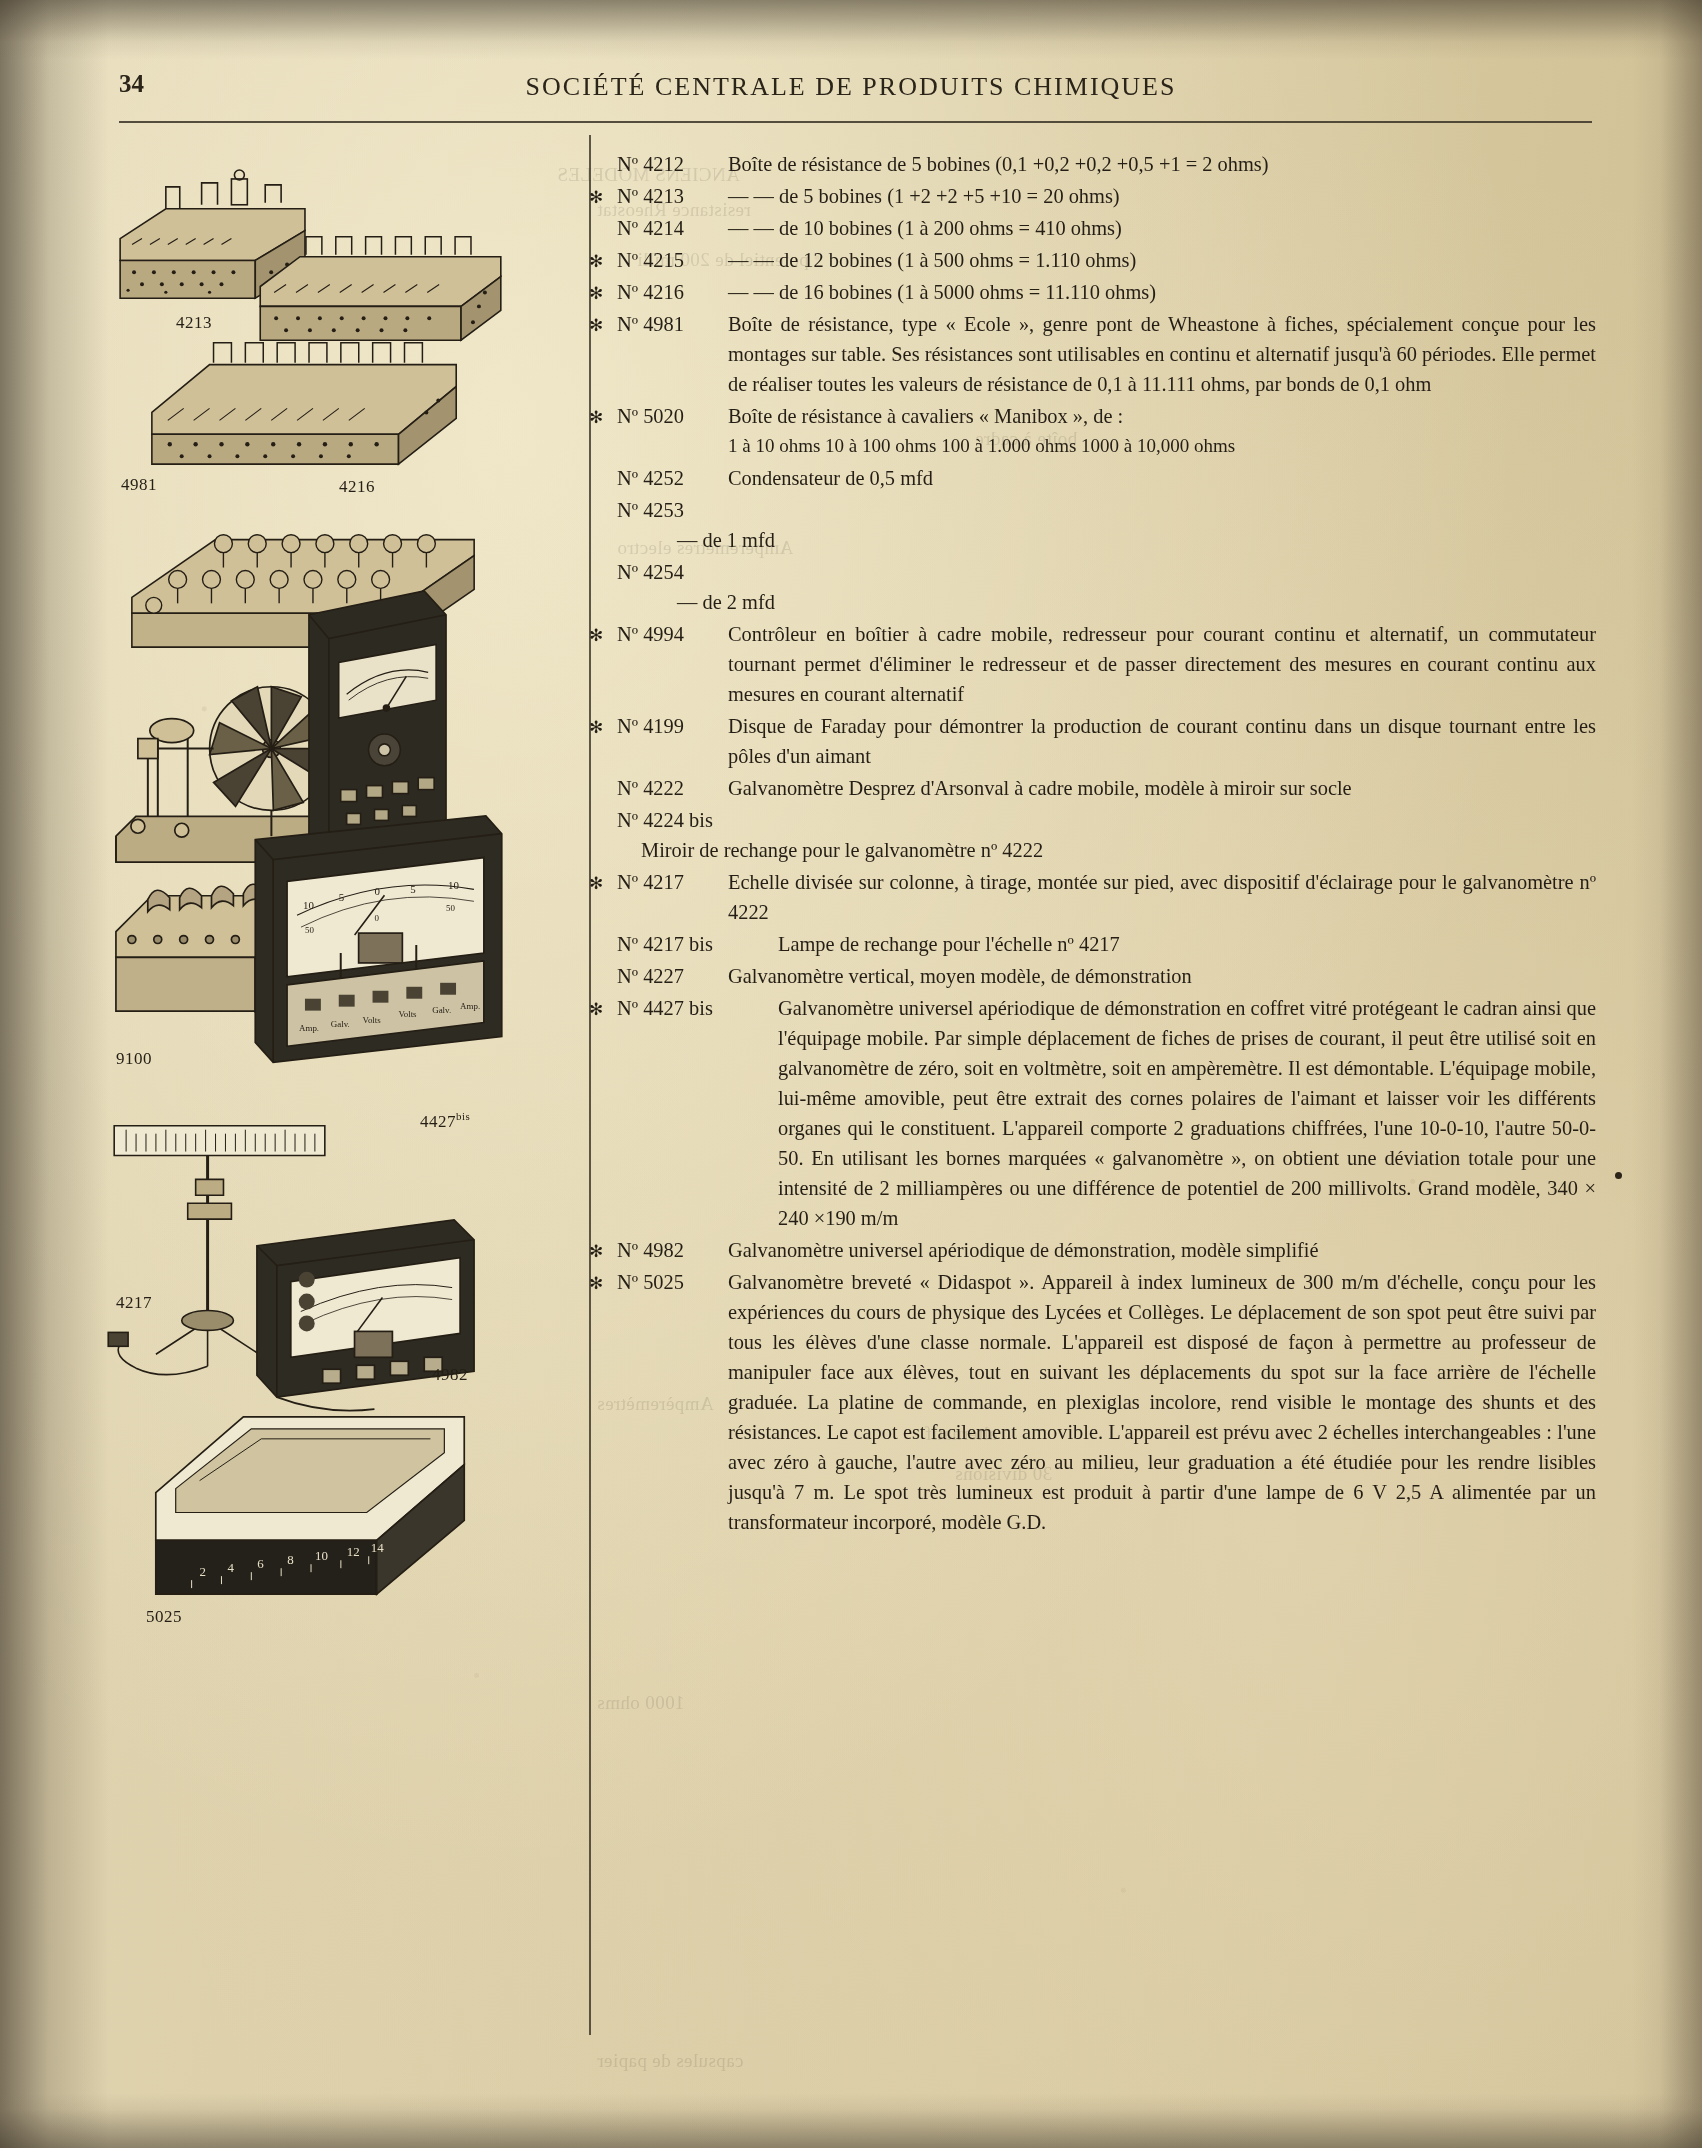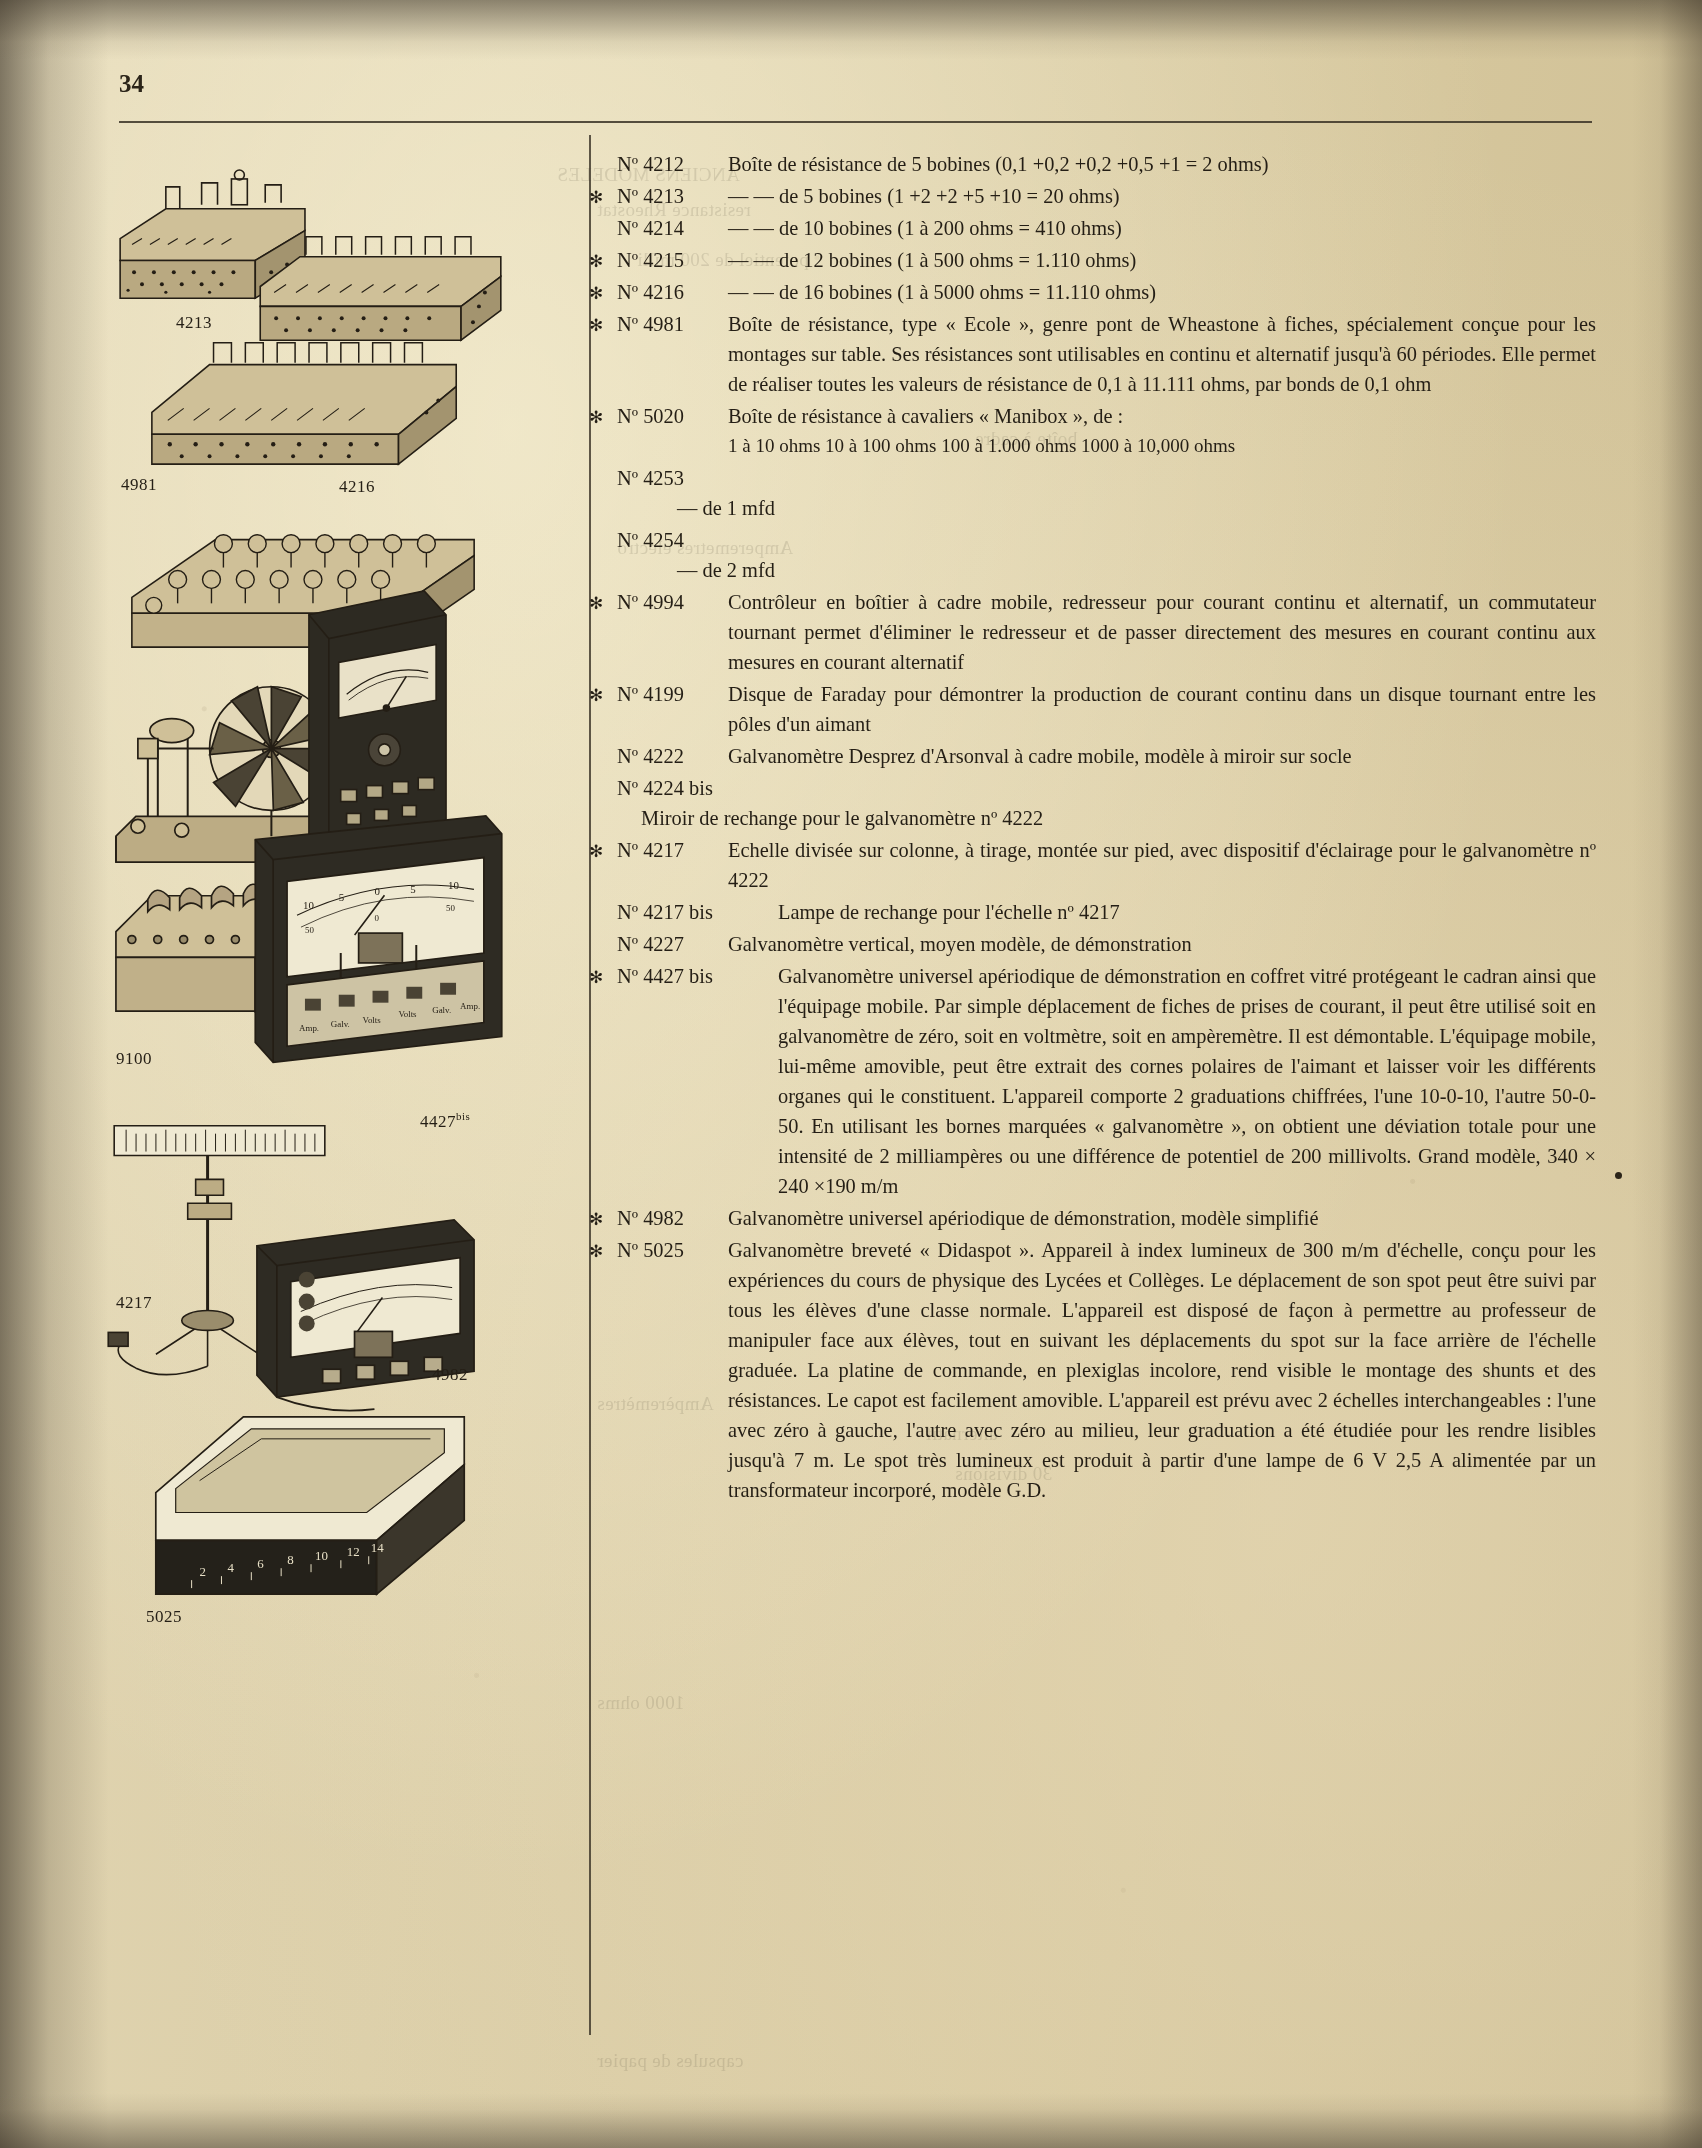--- a/index.html
+++ b/index.html
@@ -183,20 +183,23 @@
   <div class="ghost" style="left:637px; top:249px;">potentiel de 200 milli</div>
   <div class="ghost" style="left:617px; top:537px;">Amperemetres electro</div>
   <div class="ghost" style="left:975px; top:428px;">boîte à cadre</div>
   <div class="ghost" style="left:597px; top:1393px;">Ampèremètres</div>
   <div class="ghost" style="left:925px; top:1423px;">alternatif</div>
   <div class="ghost" style="left:955px; top:1463px;">30 divisions</div>
   <div class="ghost" style="left:597px; top:1692px;">1000 ohms</div>
   <div class="ghost" style="left:597px; top:2050px;">capsules de papier</div>
 
   <div class="pagenum">34</div>
+  <div class="header">
+    <div class="title">SOCIÉTÉ CENTRALE DE PRODUITS CHIMIQUES</div>
+  </div>
   <div class="rule"></div>
   <div class="vrule"></div>
 
   <div class="figcol">
 
     <div class="fig" style="left:10px; top:20px;">
       <svg width="229" height="159" viewBox="0 0 230 160">
         <g stroke="#241e15" fill="none" stroke-width="1.6">
           <path d="M14 70 L60 40 L200 40 L200 62 L150 92 L14 92 Z" fill="#cfc098"></path>
           <path d="M14 92 L14 130 L150 130 L150 92 Z" fill="#b9a981"></path>
@@ -597,20 +600,23 @@
       <span class="star">✻</span>
       <span class="ref">Nº 4981</span><span class="desc">Boîte de résistance, type « Ecole », genre pont de Wheastone à fiches, spécialement conçue pour les montages sur table. Ses résistances sont utilisables en continu et alternatif jusqu'à 60 périodes. Elle permet de réaliser toutes les valeurs de résistance de 0,1 à 11.111 ohms, par bonds de 0,1 ohm</span>
     </div>
 
     <div class="entry">
       <span class="star">✻</span>
       <span class="ref">Nº 5020</span><span class="desc nojust">Boîte de résistance à cavaliers « Manibox », de :</span>
       <span class="manibox-row" style="margin-left:111px;">1 à 10 ohms        10 à 100 ohms        100 à 1.000 ohms      1000 à 10,000 ohms</span>
     </div>
 
+    <div class="entry">
+      <span class="ref">Nº 4252</span><span class="desc nojust">Condensateur  de 0,5 mfd</span>
+    </div>
 
     <div class="entry">
       <span class="ref">Nº 4253</span><span class="desc nojust" style="padding-left:60px;">—            de 1 mfd</span>
     </div>
 
     <div class="entry">
       <span class="ref">Nº 4254</span><span class="desc nojust" style="padding-left:60px;">—            de 2 mfd</span>
     </div>
 
     <div class="entry">

